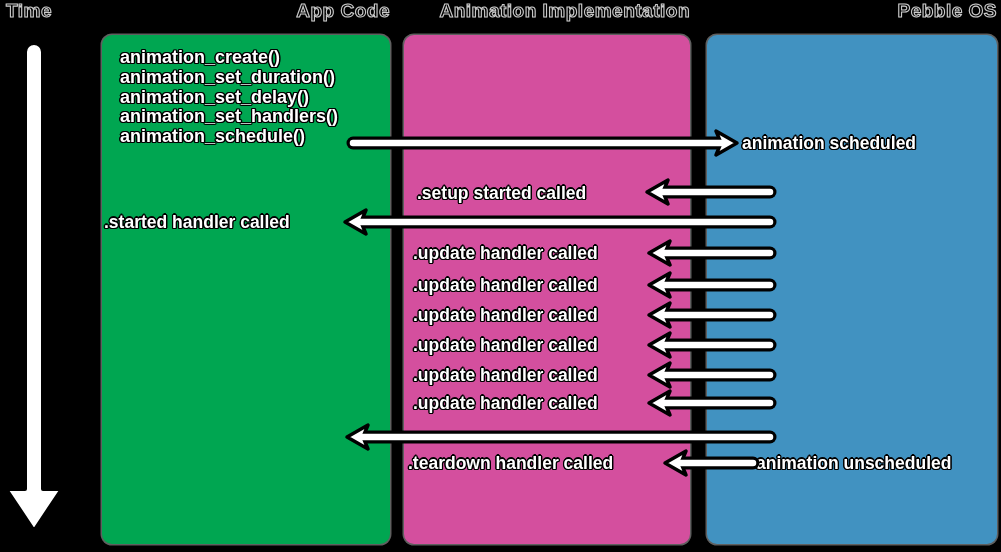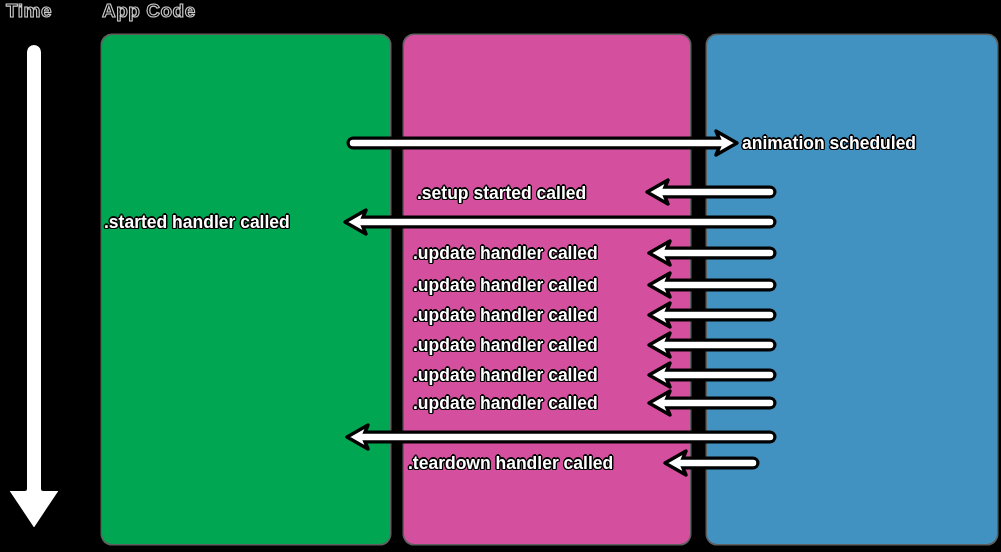--- a/index.html
+++ b/index.html
@@ -7,21 +7,21 @@
     position:relative; width:1001px; height:552px; overflow:hidden;
     background: var(--background, #000000);
     font-family: "Liberation Sans", "DejaVu Sans", sans-serif;
   }
   .hdr {
     position:absolute; top:0; height:26px;
     font-size:19px; font-weight:bold; letter-spacing:.5px;
     color: var(--header-text, #000);
     -webkit-text-stroke: 1.1px var(--header-outline, #c9c9c9);
     text-shadow: 0 0 1px rgba(220,220,220,.65);
-    white-space:nowrap; text-align:left;
+    white-space:nowrap; text-align:right;
   }
   .hdr-time { left:6px; width:70px; text-align:left; }
   .hdr-app  { left:102px; width:288px; }
   .hdr-anim { left:404px; width:286px; }
   .hdr-os   { left:707px; width:290px; }
 
   .box {
     position:absolute; top:35px; height:509px; border-radius:10px;
     box-shadow: 0 0 0 1.5px rgba(210,210,210,.45);
   }
@@ -45,40 +45,50 @@
   }
   .layer-svg { position:absolute; left:0; top:0; z-index:4; pointer-events:none; }
 </style>
 </head>
 <body>
 
 <div class="canvas">
 
   <div class="hdr hdr-time">Time</div>
   <div class="hdr hdr-app">App Code</div>
+  <div class="hdr hdr-anim">Animation Implementation</div>
+  <div class="hdr hdr-os">Pebble OS</div>
 
   <div class="box box-green"></div>
   <div class="box box-pink"></div>
   <div class="box box-blue"></div>
 
   <svg class="layer-svg" width="80" height="552" viewBox="0 0 80 552">
     <path d="M25,52 A9,9 0 0 1 43,52 L43,489 L62,489 L34,531 L6,489 L25,489 Z" fill="#FFFFFF" stroke="#000000" stroke-width="4" stroke-linejoin="round"></path>
   </svg>
 
+  <div class="code outlined">
+    <div>animation_create()</div>
+    <div>animation_set_duration()</div>
+    <div>animation_set_delay()</div>
+    <div>animation_set_handlers()</div>
+    <div>animation_schedule()</div>
+  </div>
 
   <div class="lbl outlined" style="left:742px; top:143px;">animation scheduled</div>
   <div class="lbl outlined" style="left:417px; top:193px;">.setup started called</div>
   <div class="lbl outlined" style="left:104px; top:222px;">.started handler called</div>
   <div class="lbl outlined" style="left:413px; top:253px;">.update handler called</div>
   <div class="lbl outlined" style="left:413px; top:285px;">.update handler called</div>
   <div class="lbl outlined" style="left:413px; top:315px;">.update handler called</div>
   <div class="lbl outlined" style="left:413px; top:345px;">.update handler called</div>
   <div class="lbl outlined" style="left:413px; top:375px;">.update handler called</div>
   <div class="lbl outlined" style="left:413px; top:403px;">.update handler called</div>
   <div class="lbl outlined" style="left:408px; top:463px;">.teardown handler called</div>
+  <div class="lbl outlined" style="left:756px; top:463px;">animation unscheduled</div>
 
   <svg id="arrows-svg" class="layer-svg" width="1001" height="552" viewBox="0 0 1001 552">
       <g>
         <line x1="353" y1="143" x2="722" y2="143" stroke="#000000" stroke-width="13" stroke-linecap="round"></line>
         <path d="M 737 143 L 716 131 L 721 143 L 716 155 Z" fill="#FFFFFF" stroke="#000000" stroke-width="3.5" stroke-linejoin="round"></path>
         <line x1="353" y1="143" x2="724" y2="143" stroke="#FFFFFF" stroke-width="6.5" stroke-linecap="round"></line>
       </g>
       <g>
         <line x1="770" y1="192" x2="662" y2="192" stroke="#000000" stroke-width="13" stroke-linecap="round"></line>
         <path d="M 647 192 L 668 180 L 663 192 L 668 204 Z" fill="#FFFFFF" stroke="#000000" stroke-width="3.5" stroke-linejoin="round"></path>

